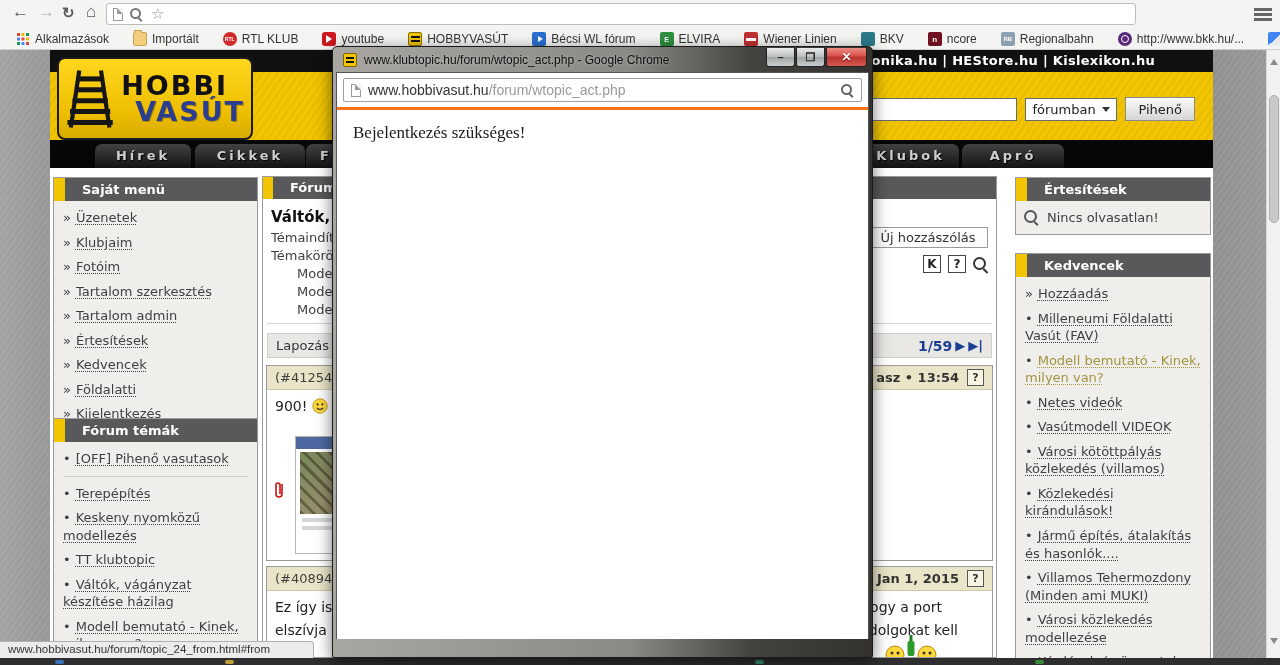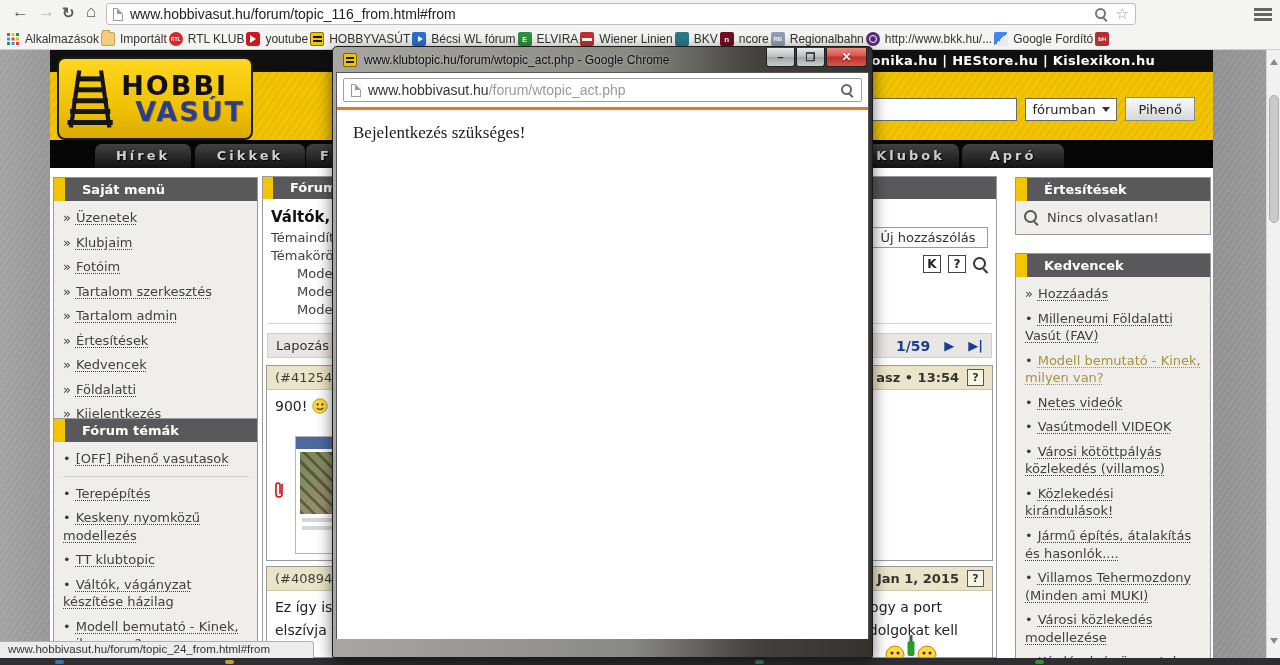--- a/index.html
+++ b/index.html
@@ -29,21 +29,21 @@
   .mag::after { content:""; position:absolute; left:9px; top:9px; width:5px; height:2px;
     background:currentColor; transform:rotate(45deg); transform-origin:0 0; }
   .omni-mag { color:#777; margin-right:8px; }
   .star { font-size:15px; color:#999; cursor:pointer; flex:none;}
   .menu-btn { position:absolute; right:8px; top:7px; width:18px; height:14px; cursor:pointer; }
   .menu-btn::before { content:""; position:absolute; left:0; top:1px; width:18px; height:2.5px;
     background:#666; box-shadow:0 5px 0 #666, 0 10px 0 #666; }
 
   
   .bookmarks { position:absolute; left:0; top:28px; width:1280px; height:22px;
-    display:flex; align-items:center; padding:0 6px; gap:2px; overflow:hidden;}
+    display:flex; align-items:center; padding:0 16px; gap:24px; overflow:hidden;}
   .bm { display:flex; align-items:center; gap:5px; cursor:pointer; flex:none;}
   .bl { font-size:12px; color:#333; white-space:nowrap; }
   .bi { width:14px; height:14px; border-radius:2px; flex:none; display:flex; align-items:center;
     justify-content:center; font-size:7px; font-weight:bold; color:#fff; }
   .bi.apps { background:#fff; position:relative; border-radius:0;}
   .bi.apps::before { content:""; position:absolute; left:1px; top:1px; width:3px; height:3px; background:#db4437;
     box-shadow:4.5px 0 #f4b400, 9px 0 #0f9d58, 0 4.5px #4285f4, 4.5px 4.5px #db4437, 9px 4.5px #f4b400,
     0 9px #0f9d58, 4.5px 9px #4285f4, 9px 9px #db4437; }
   .bi.folder { background:#f3cd7e; border:1px solid #caa052; border-radius:2px; position:relative;}
   .bi.folder::before { content:""; position:absolute; left:0; top:-3px; width:6px; height:2px;
@@ -139,21 +139,21 @@
     border:1px solid #9a9a9a; font-size:13px; color:#333; text-align:center; padding-top:2px; cursor:pointer;}
   .tool-row { position:absolute; top:78px; right:8px; display:flex; align-items:center; gap:7px; }
   .sq-btn { width:18px; height:18px; border:1px solid #444; background:#fff; font-size:12px; font-weight:bold;
     color:#222; text-align:center; padding-top:1px; cursor:pointer;}
   .tool-row .mag { color:#333; width:15px; height:15px; cursor:pointer;}
   .tool-row .mag::before{ width:9px; height:9px; border-width:2px;}
   .tool-row .mag::after{ left:11px; top:11px; width:6px;}
   .hr-line { position:absolute; left:4px; right:4px; top:146px; border-top:1px solid #d5d5d5; }
   .pg-bar { position:absolute; left:4px; right:4px; top:156px; height:25px; background:#e8e7e4;
     border:1px solid #cfcfcb; display:flex; align-items:center; padding:0 8px; font-size:13px; color:#333;}
-  .pg-right { margin-left:auto; display:flex; align-items:center; gap:14px; color:#1b3d91;
+  .pg-right { margin-left:auto; display:flex; align-items:center; gap:3px; color:#1b3d91;
     font-weight:bold; font-size:14px;}
   .pg-right .pg-ic { cursor:pointer; font-size:13px; }
 
   .post { position:absolute; left:3px; right:3px; border:1px solid #9a9a9a; background:#fff; }
   .post1 { top:188px; height:196px; }
   .post2 { top:389px; height:110px; overflow:hidden;}
   .phead { height:24px; background:#eae5c8; border-bottom:1px solid #cfc9a8; display:flex;
     align-items:center; padding:0 8px; font-size:13px; color:#3f3f3f; }
   .phead .pid { }
   .phead .pmeta { margin-left:auto; font-weight:bold; color:#333; margin-right:8px;}
@@ -226,21 +226,20 @@
 <body>
 
 <div class="chrome-top">
   <div class="toolbar">
     <span class="nav-ic ic-back">←</span>
     <span class="nav-ic ic-fwd">→</span>
     <span class="nav-ic ic-reload">↻</span>
     <span class="nav-ic ic-home">⌂</span>
     <div class="omnibox">
       <span class="doc-ic"></span>
-      <span class="url-text">www.hobbivasut.hu/forum/topic_116_from.html#from</span>
       <span class="mag omni-mag"></span>
       <span class="star">☆</span>
     </div>
     <div class="menu-btn"></div>
   </div>
   <div class="bookmarks">
     <span class="bm">
       <span class="bi apps"></span>
       <span class="bl">Alkalmazások</span>
     </span>

